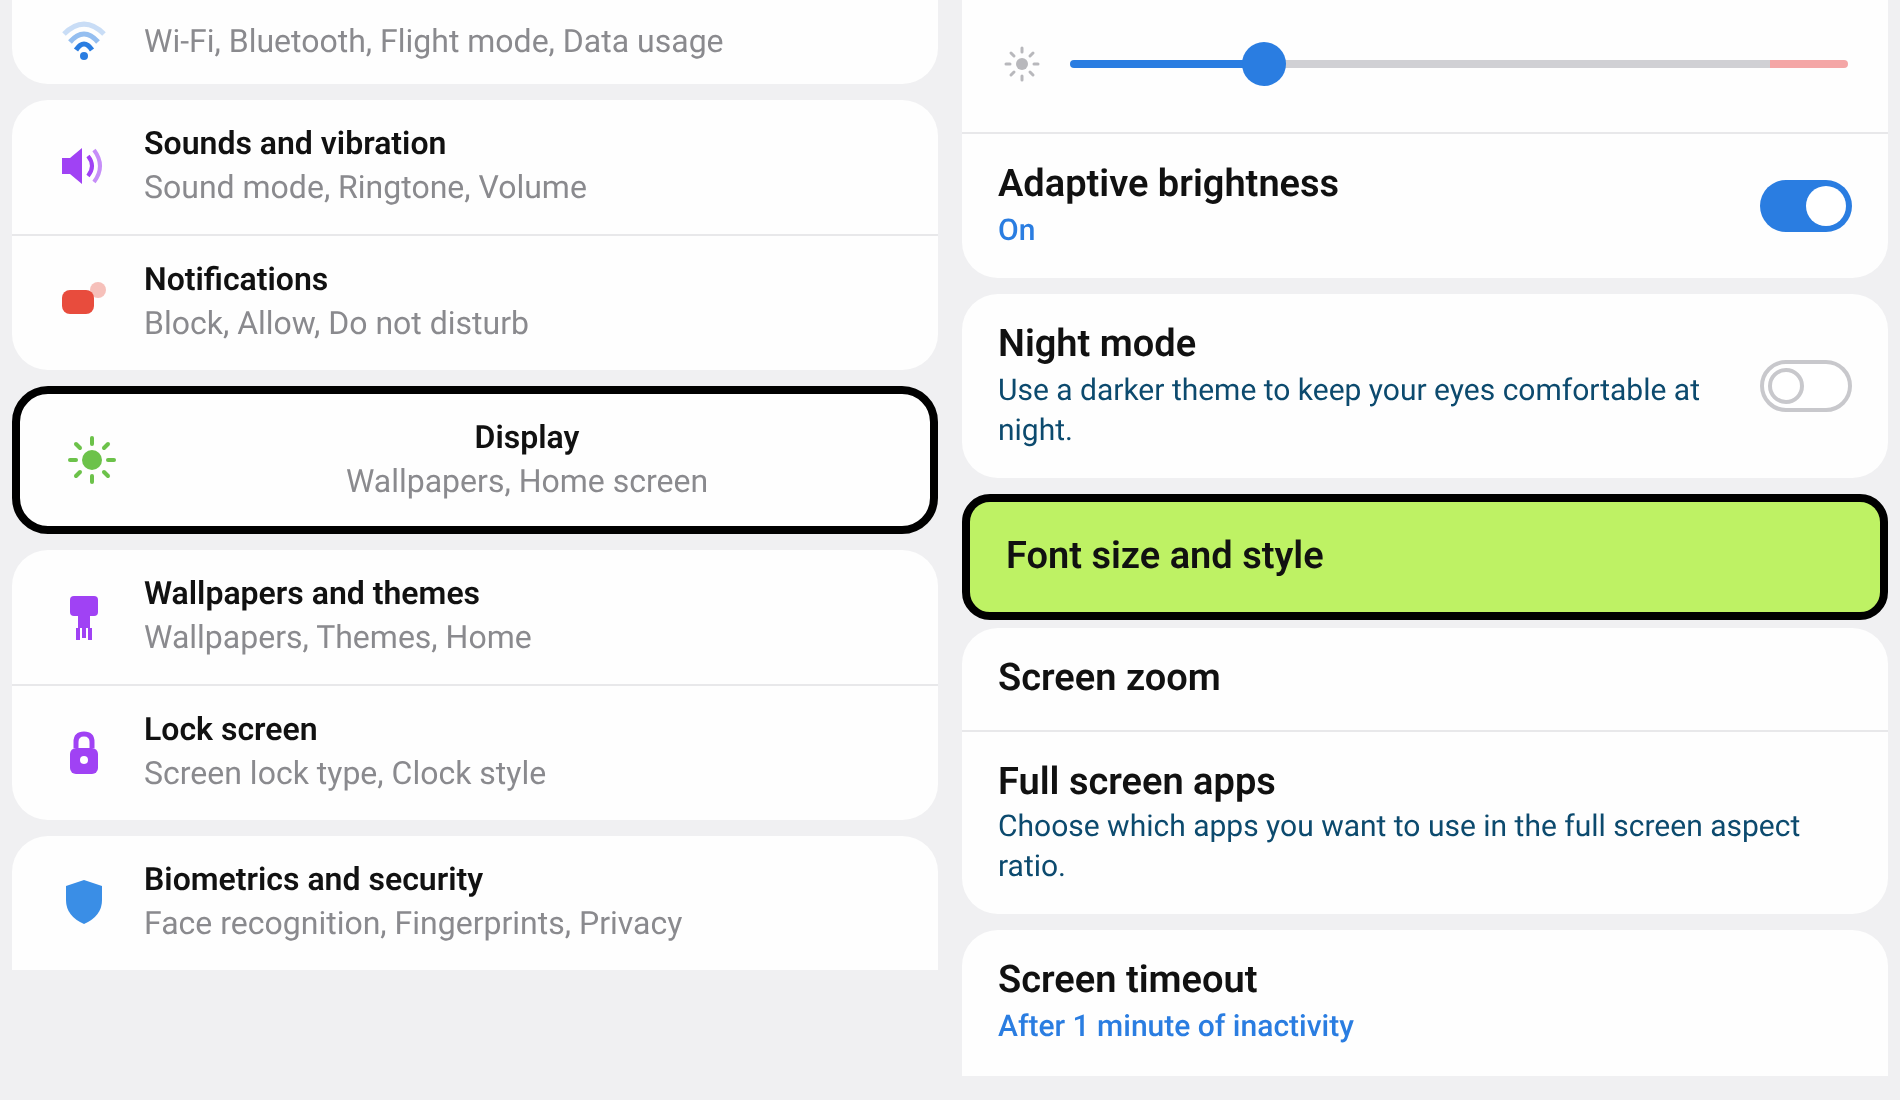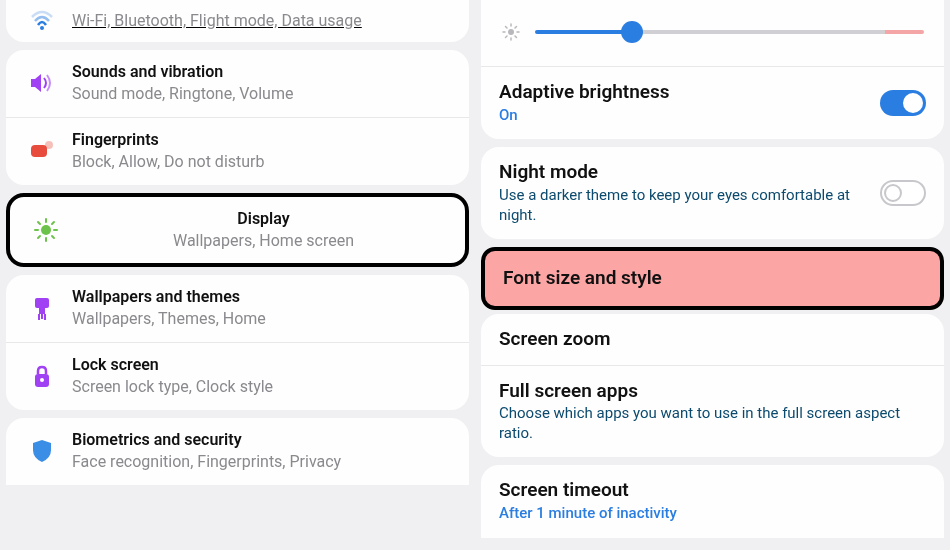--- a/index.html
+++ b/index.html
@@ -126,37 +126,37 @@
     content:""; position:absolute; left:2px; top:2px;
     width:18px; height:18px; border:2px solid #c8c8cc; border-radius:50%; background:#fff;
     box-sizing:border-box;
   }
 
   
   .r-highlight {
     border:4px solid #000;
     border-radius:14px;
     margin: 4px 6px 2px 6px;
-    background:#fca5a5;
+    background:#bef264;
   }
   .r-highlight .r-row { padding: 16px 18px; }
 
   
   .card.partial-top { border-top-left-radius:0; border-top-right-radius:0; margin-top:0; }
   .card.partial-bottom { border-bottom-left-radius:0; border-bottom-right-radius:0; margin-bottom:0; }
 
   svg { display:block; }
 </style>
 </head>
 <body>
 
 <div class="panel">
 
   <div class="card partial-top">
-    <div class="row" style="min-height:42px; padding-top:2px; padding-bottom:4px;text-decoration:underline;">
+    <div class="row" style="min-height:42px; padding-top:2px; padding-bottom:4px;">
       <div class="icon-wrap">
         <svg width="24" height="22" viewBox="0 0 24 22">
           <path d="M2 8 Q12 -2 22 8" stroke="#2a7de1" stroke-width="2.5" fill="none" opacity="0.25"></path>
           <path d="M5 12 Q12 4 19 12" stroke="#2a7de1" stroke-width="2.5" fill="none" opacity="0.5"></path>
           <path d="M8 16 Q12 10 16 16" stroke="#2a7de1" stroke-width="2.5" fill="none"></path>
           <circle cx="12" cy="19" r="2" fill="#2a7de1"></circle>
         </svg>
       </div>
       <div class="texts">
         <div class="subtitle">Wi-Fi, Bluetooth, Flight mode, Data usage</div>
@@ -179,21 +179,21 @@
       </div>
     </div>
     <div class="row divider">
       <div class="icon-wrap">
         <svg width="26" height="20" viewBox="0 0 26 20">
           <rect x="2" y="4" width="16" height="12" rx="4" fill="#e84c3d"></rect>
           <circle cx="20" cy="4" r="4" fill="#e84c3d" opacity="0.35"></circle>
         </svg>
       </div>
       <div class="texts">
-        <div class="title">Fingerprints</div>
+        <div class="title">Notifications</div>
         <div class="subtitle">Block, Allow, Do not disturb</div>
       </div>
     </div>
   </div>
 
   <div class="highlight-box">
     <div class="row">
       <div class="icon-wrap">
         <svg width="26" height="26" viewBox="0 0 26 26">
           <circle cx="13" cy="13" r="5" fill="#6cc24a"></circle>

